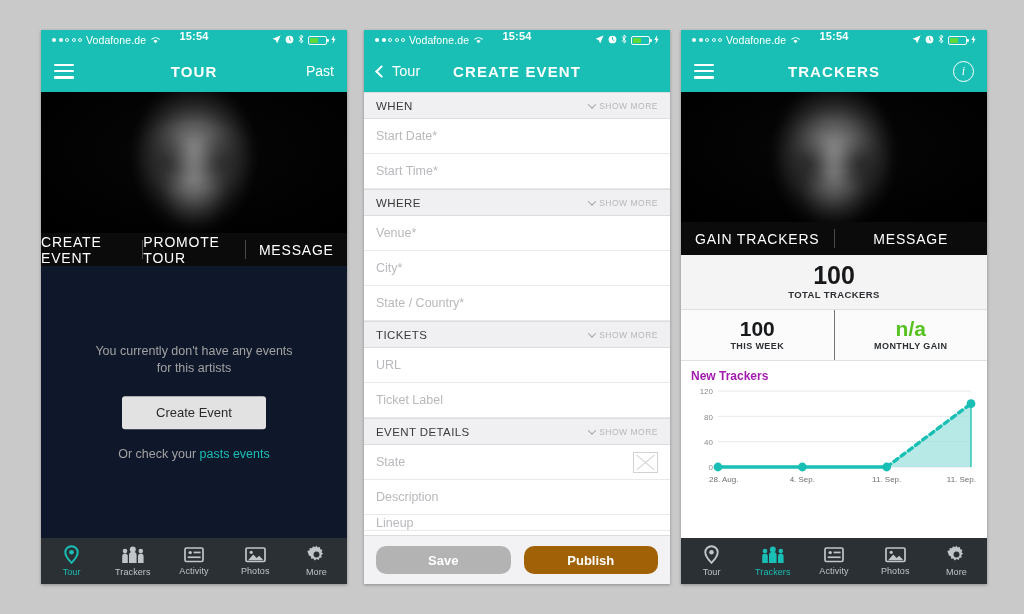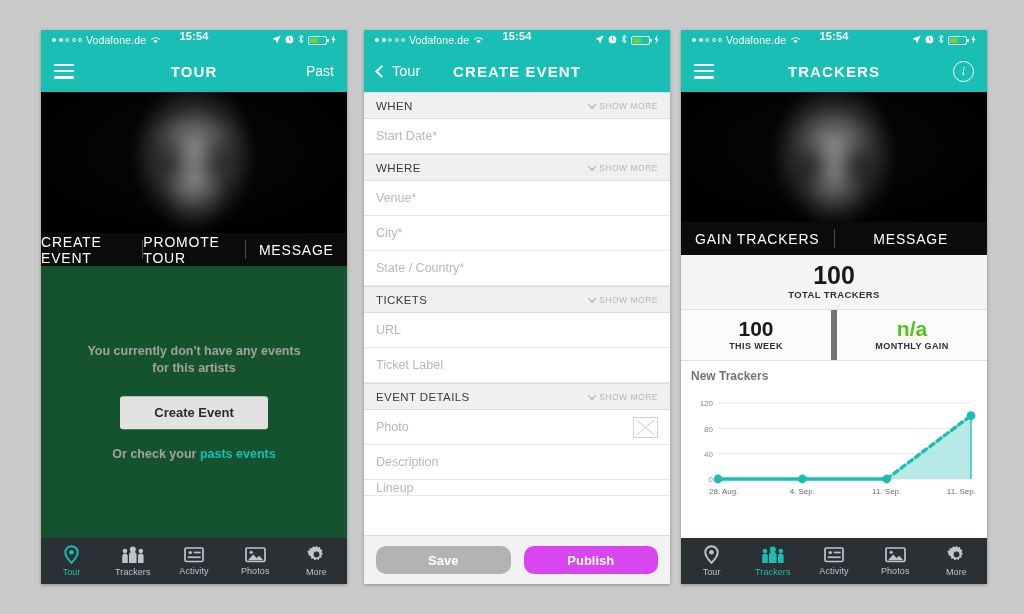--- a/index.html
+++ b/index.html
@@ -132,21 +132,21 @@
     flex: 1;
     display: flex; align-items: center; justify-content: center;
     color: #fff;
     font-size: 14px;
     letter-spacing: .8px;
     cursor: pointer;
   }
   .actionbar .sep { width: 1px; background: #4a4a4a; margin: 7px 0; }
 
   
-  .body-white { flex: 1 1 auto; background: #14532d; position: relative; font-weight: bold; }
+  .body-white { flex: 1 1 auto; background: #0f172a; position: relative; }
   .empty-wrap {
     position: absolute; left: 0; right: 0; top: 50%;
     transform: translateY(-50%);
     text-align: center;
     padding: 0 24px;
   }
   .empty-msg { color: #a2a2a2; font-size: 12.5px; line-height: 1.35; }
   .create-btn {
     display: inline-block;
     margin-top: 19px;
@@ -244,52 +244,52 @@
   .btn {
     flex: 1;
     height: 28px;
     border-radius: 10px;
     display: flex; align-items: center; justify-content: center;
     font-size: 13px; font-weight: bold;
     color: #fff;
     cursor: pointer;
   }
   .btn.save { background: #b3b3b3; }
-  .btn.publish { background: #d946ef; }
+  .btn.publish { background: #a16207; }
 
   
   .stat-total {
     background: #f4f4f4;
     border-bottom: 1px solid #e0e0e0;
     padding: 7px 0 9px;
     text-align: center;
     flex: 0 0 auto;
   }
   .stat-total .num { font-size: 25px; font-weight: bold; color: #16181a; line-height: 1.05; }
   .stat-total .cap { font-size: 9.5px; font-weight: bold; color: #2c2f33; letter-spacing: .4px; margin-top: 1px; }
   .stat-row {
     display: flex;
     background: #fbfbfb;
     border-bottom: 1px solid #e0e0e0;
     flex: 0 0 auto;
   }
   .stat-cell { flex: 1; text-align: center; padding: 8px 0 9px; }
-  .stat-cell + .stat-cell { border-left: 6px solid #737373; }
+  .stat-cell + .stat-cell { border-left: 1px solid #737373; }
   .stat-cell .num { font-size: 21px; font-weight: bold; color: #16181a; line-height: 1.05; }
   .stat-cell .num.green { color: #56c221; }
   .stat-cell .cap { font-size: 9px; font-weight: bold; color: #2c2f33; letter-spacing: .4px; margin-top: 1px; }
 
   .chart-card {
     flex: 1 1 auto;
     background: #fff;
     padding: 8px 10px 2px 10px;
     position: relative;
     overflow: hidden;
   }
-  .chart-title { font-size: 12px; font-weight: bold; color: #737373; margin-bottom: 14px; }
+  .chart-title { font-size: 12px; font-weight: bold; color: #a21caf; margin-bottom: 2px; }
   .chart-svg { display: block; width: 100%; }
 </style>
 </head>
 <body>
 
 <div class="stage">
 
   <div class="phone" id="phone1">
 
     <div class="statusbar">
@@ -490,20 +490,21 @@
     <div class="form">
 
       <div class="sect-head">
         <span>WHEN</span>
         <span class="more">
           <span class="chev-dn"></span>
           <span>SHOW MORE</span>
         </span>
       </div>
       <div class="field">Start Date*</div>
+      <div class="field">Start Time*</div>
 
       <div class="sect-head">
         <span>WHERE</span>
         <span class="more">
           <span class="chev-dn"></span>
           <span>SHOW MORE</span>
         </span>
       </div>
       <div class="field">Venue*</div>
       <div class="field">City*</div>
@@ -520,21 +521,21 @@
       <div class="field">Ticket Label</div>
 
       <div class="sect-head">
         <span>EVENT DETAILS</span>
         <span class="more">
           <span class="chev-dn"></span>
           <span>SHOW MORE</span>
         </span>
       </div>
       <div class="field">
-        <span>Photo</span>
+        <span>State</span>
         <span class="ph-icon"></span>
       </div>
       <div class="field">Description</div>
       <div class="field clipped">Lineup</div>
     </div>
 
     <div class="btnbar">
       <div class="btn save">Save</div>
       <div class="btn publish">Publish</div>
     </div>

